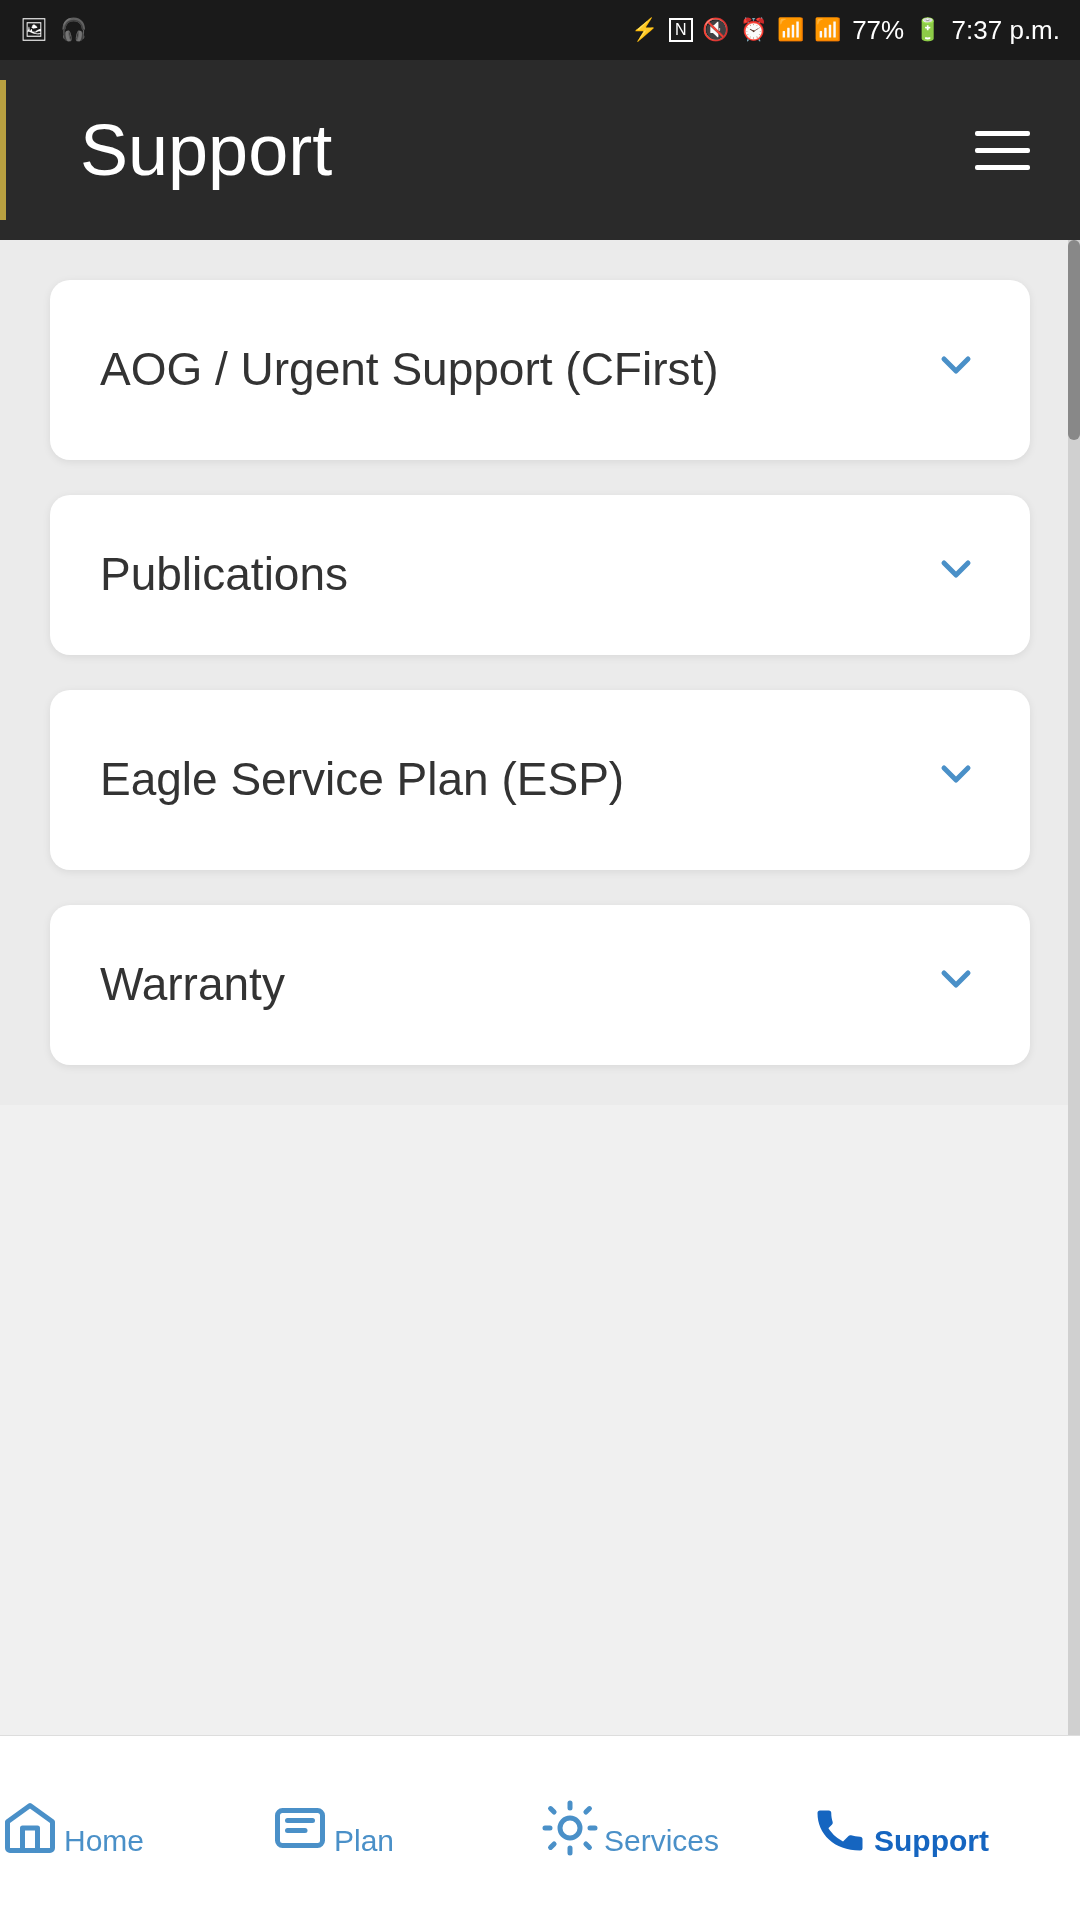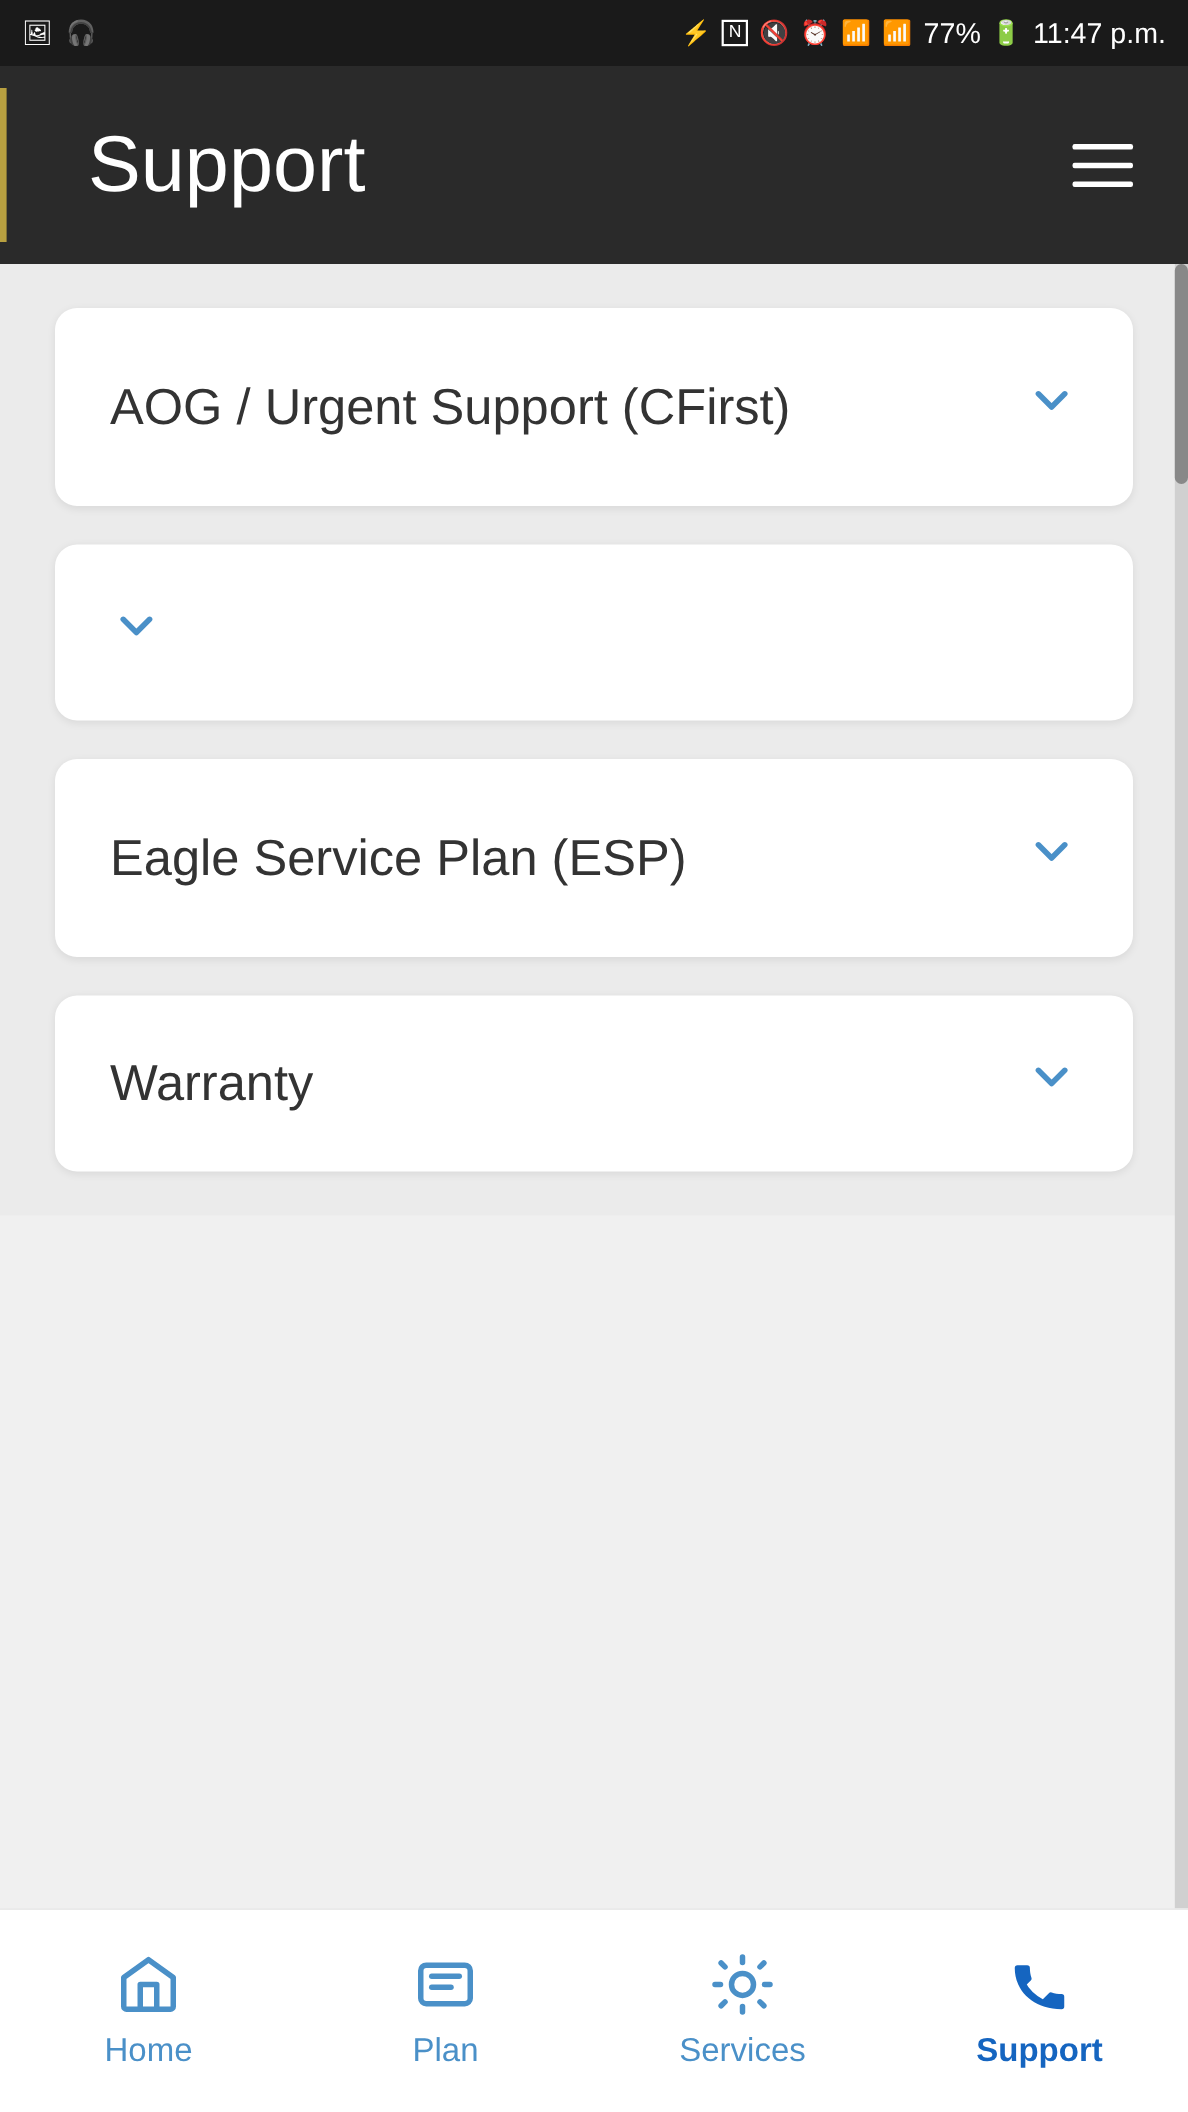--- a/index.html
+++ b/index.html
@@ -144,23 +144,22 @@
       height: 185px;
       background-color: white;
       border-top: 1px solid #ddd;
       display: flex;
       align-items: center;
       justify-content: space-around;
     }
 
     .nav-item {
       display: flex;
-      flex-direction: column;
-      align-items: center;
-      gap: 14px;
+      align-items: flex-end;
+      gap: 4px;
       cursor: pointer;
       flex: 1;
     }
 
     .nav-label {
       font-size: 30px;
       color: #4a90c8;
     }
 
     .nav-item.active .nav-label {
@@ -203,21 +202,21 @@
   </div>
   <div class="status-bar-right">
     <span style="font-size:22px;">⚡</span>
     <span style="font-size:20px; border: 2px solid white; padding: 1px 4px; font-size:16px;">N</span>
     <span style="font-size:22px;">🔇</span>
     <span style="font-size:22px;">⏰</span>
     <span style="font-size:22px;">📶</span>
     <span style="font-size:22px;">📶</span>
     <span class="time-text">77%</span>
     <span style="font-size:22px;">🔋</span>
-    <span class="time-text">11:47 p.m.</span>
+    <span class="time-text">7:37 p.m.</span>
   </div>
 </div>
 
 <div class="header">
   <div class="header-left-accent"></div>
   <h1 class="header-title">Support</h1>
   <div class="hamburger-icon">
     <div class="hamburger-line"></div>
     <div class="hamburger-line"></div>
     <div class="hamburger-line"></div>
@@ -233,20 +232,21 @@
   <div class="accordion-item accordion-item-tall">
     <span class="accordion-title">AOG / Urgent Support (CFirst)</span>
     <span class="chevron-icon">
       <svg width="48" height="48" viewBox="0 0 24 24" fill="none" stroke="#4a90c8" stroke-width="2.5" stroke-linecap="round" stroke-linejoin="round">
         <polyline points="6 9 12 15 18 9"></polyline>
       </svg>
     </span>
   </div>
 
   <div class="accordion-item">
+    <span class="accordion-title">Publications</span>
     <span class="chevron-icon">
       <svg width="48" height="48" viewBox="0 0 24 24" fill="none" stroke="#4a90c8" stroke-width="2.5" stroke-linecap="round" stroke-linejoin="round">
         <polyline points="6 9 12 15 18 9"></polyline>
       </svg>
     </span>
   </div>
 
   <div class="accordion-item accordion-item-tall">
     <span class="accordion-title">Eagle Service Plan (ESP)</span>
     <span class="chevron-icon">

